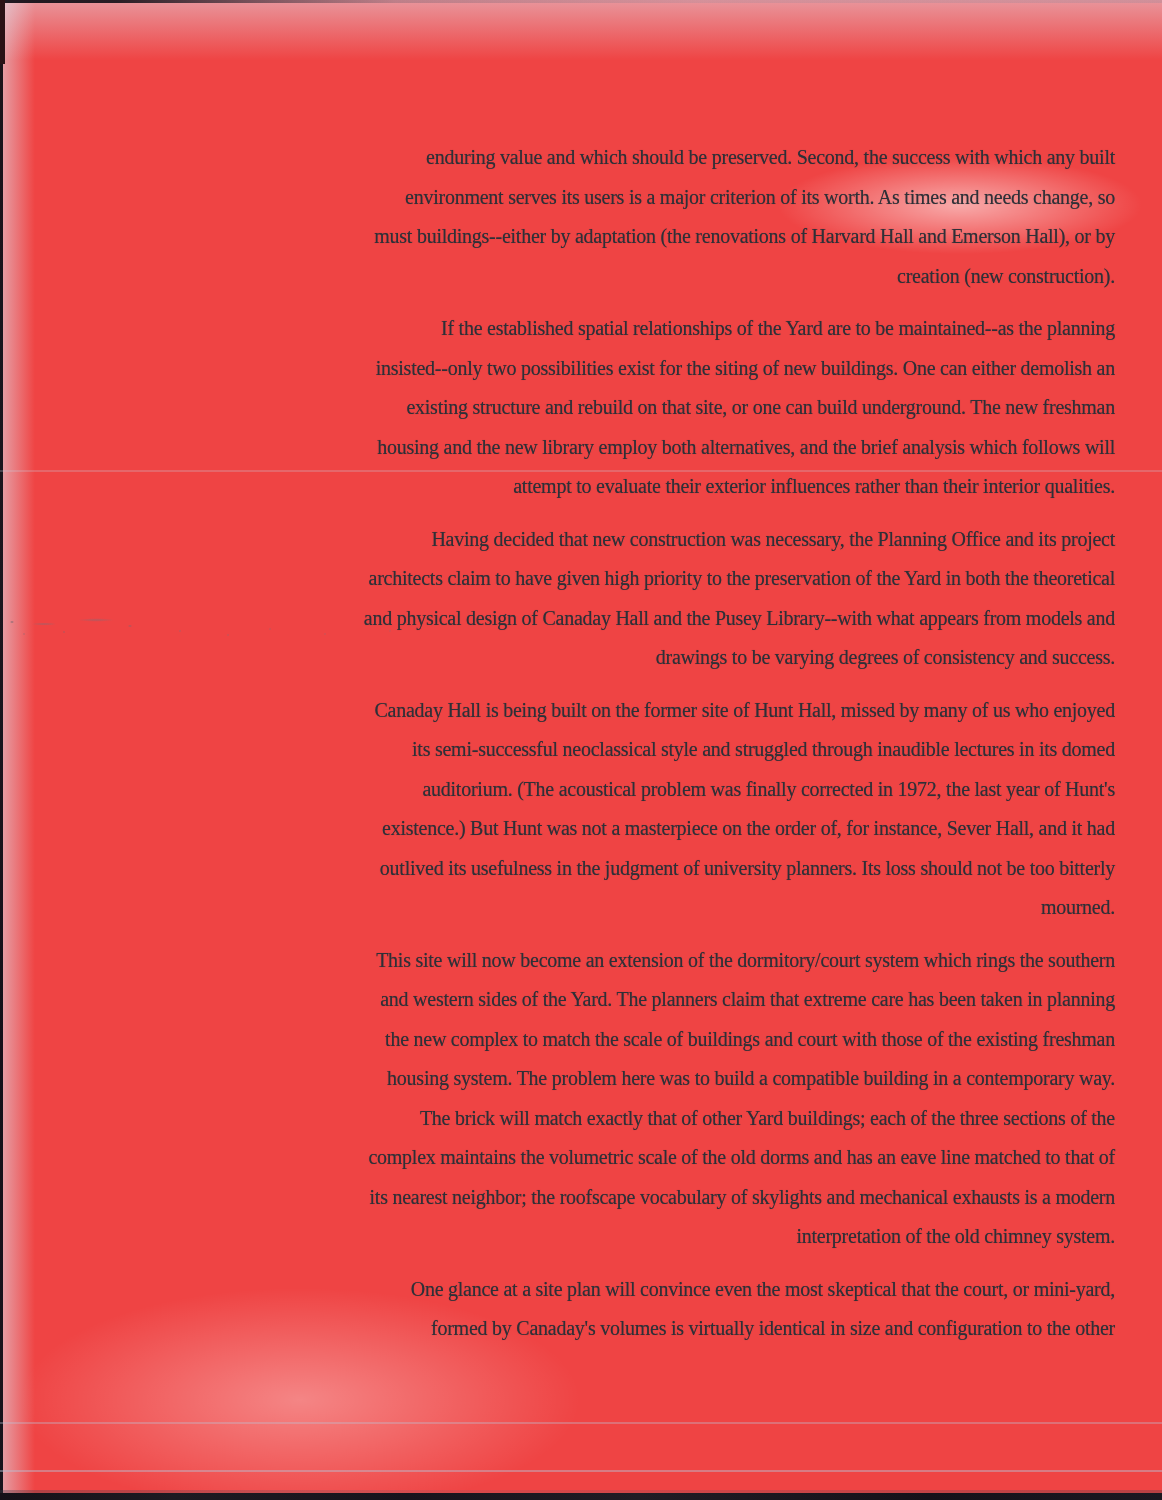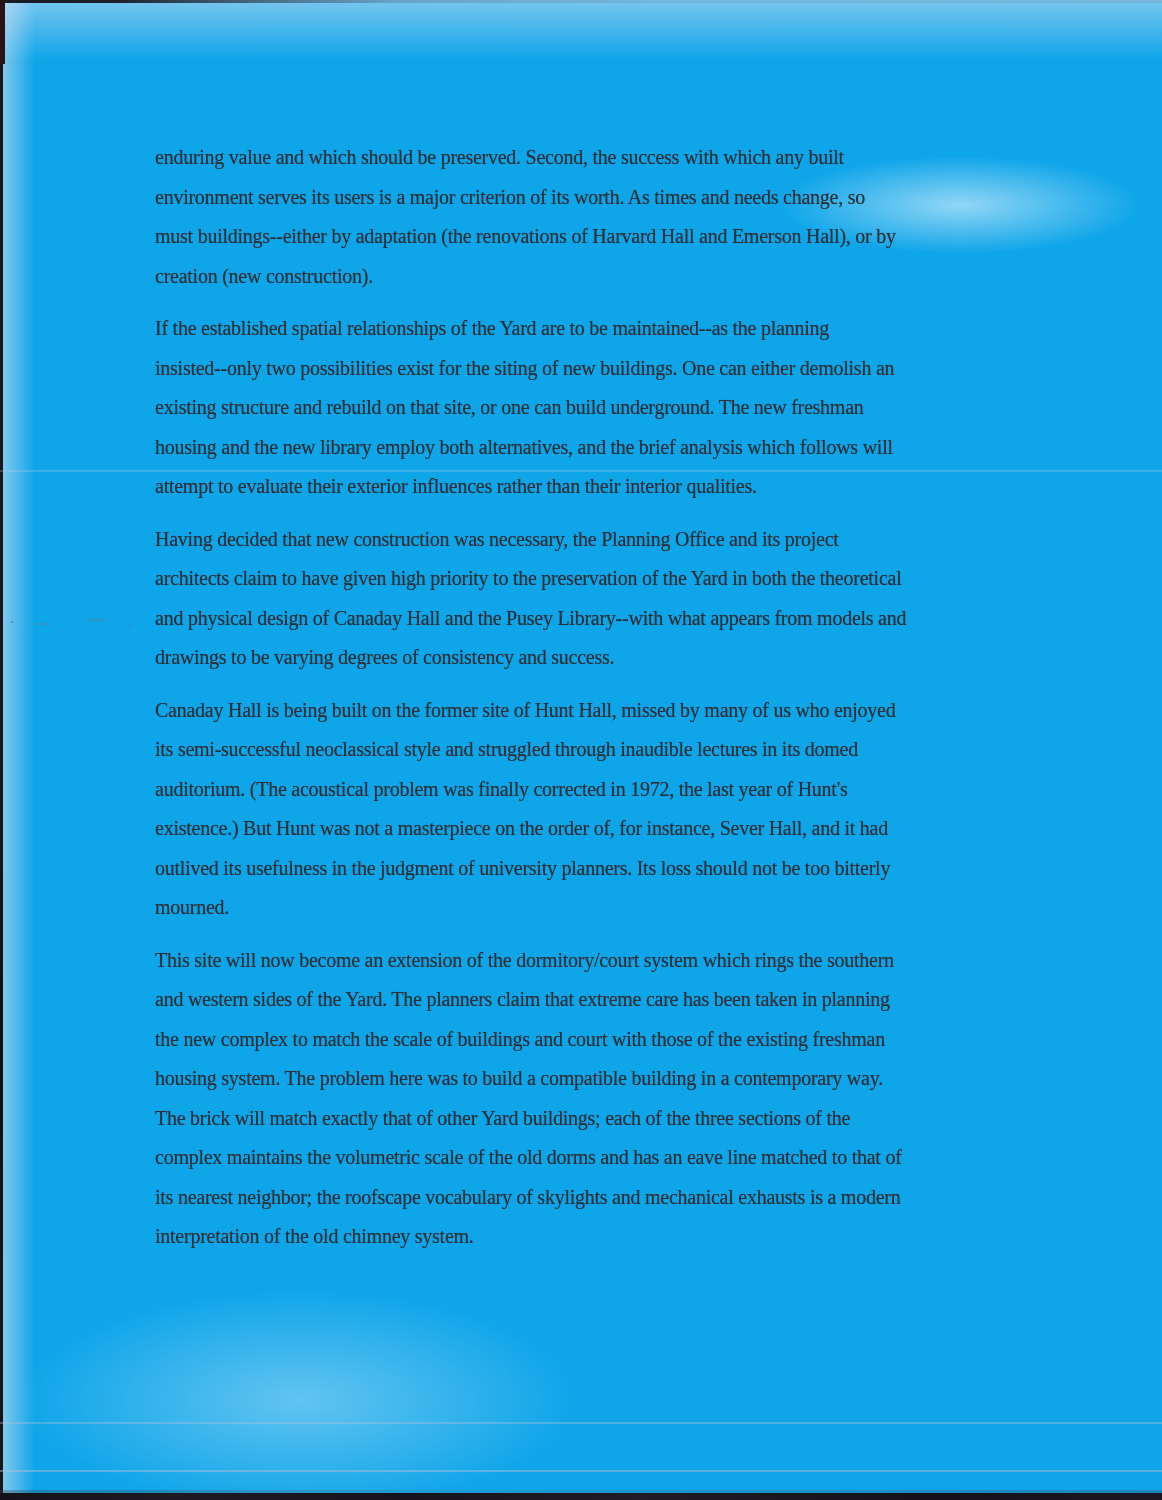--- a/index.html
+++ b/index.html
@@ -4,23 +4,24 @@
 <style>
   html, body {
     margin: 0;
     padding: 0;
     background: #e8ebf2;
   }
   .page {
     position: relative;
     width: 1162px;
     height: 1500px;
-    background: #0ea5e9;
+    background: #ef4444;
     overflow: hidden;
     font-family: "Liberation Serif", "DejaVu Serif", serif;
+    text-align: right;
   }
   
   .page::before {
     content: "";
     position: absolute;
     inset: 0;
     background:
       radial-gradient(ellipse 260px 70px at 960px 205px, rgba(255,255,255,0.55), rgba(255,255,255,0) 70%),
       radial-gradient(ellipse 400px 160px at 300px 1400px, rgba(255,255,255,0.35), rgba(255,255,255,0) 70%),
       linear-gradient(180deg, rgba(226,231,243,0.5) 0%, rgba(237,240,248,0) 4%),
@@ -170,18 +171,20 @@
 outlived its usefulness in the judgment of university planners. Its loss should not be too bitterly
 mourned.</p>
     <p class="para">This site will now become an extension of the dormitory/court system which rings the southern
 and western sides of the Yard. The planners claim that extreme care has been taken in planning
 the new complex to match the scale of buildings and court with those of the existing freshman
 housing system. The problem here was to build a compatible building in a contemporary way.
 The brick will match exactly that of other Yard buildings; each of the three sections of the
 complex maintains the volumetric scale of the old dorms and has an eave line matched to that of
 its nearest neighbor; the roofscape vocabulary of skylights and mechanical exhausts is a modern
 interpretation of the old chimney system.</p>
+    <p class="para">One glance at a site plan will convince even the most skeptical that the court, or mini-yard,
+formed by Canaday's volumes is virtually identical in size and configuration to the other</p>
   </div>
 
   <div class="edge-bottom-fade"></div>
   <div class="edge-bottom"></div>
 
 </div>
 
 </body></html>

